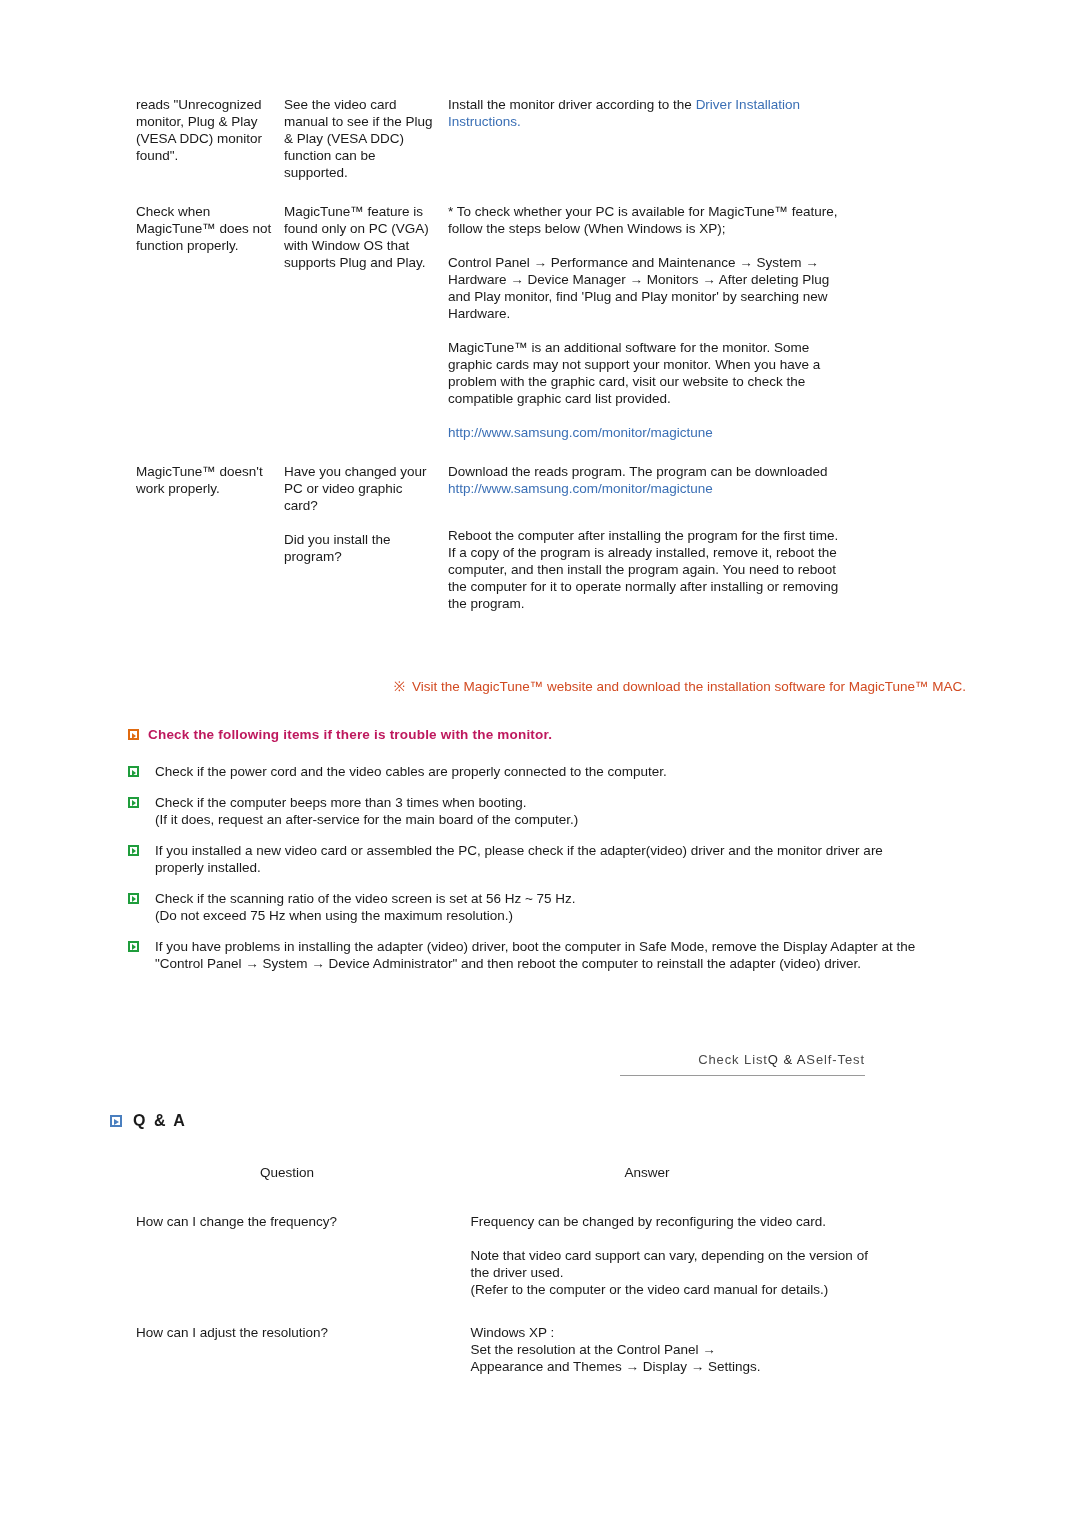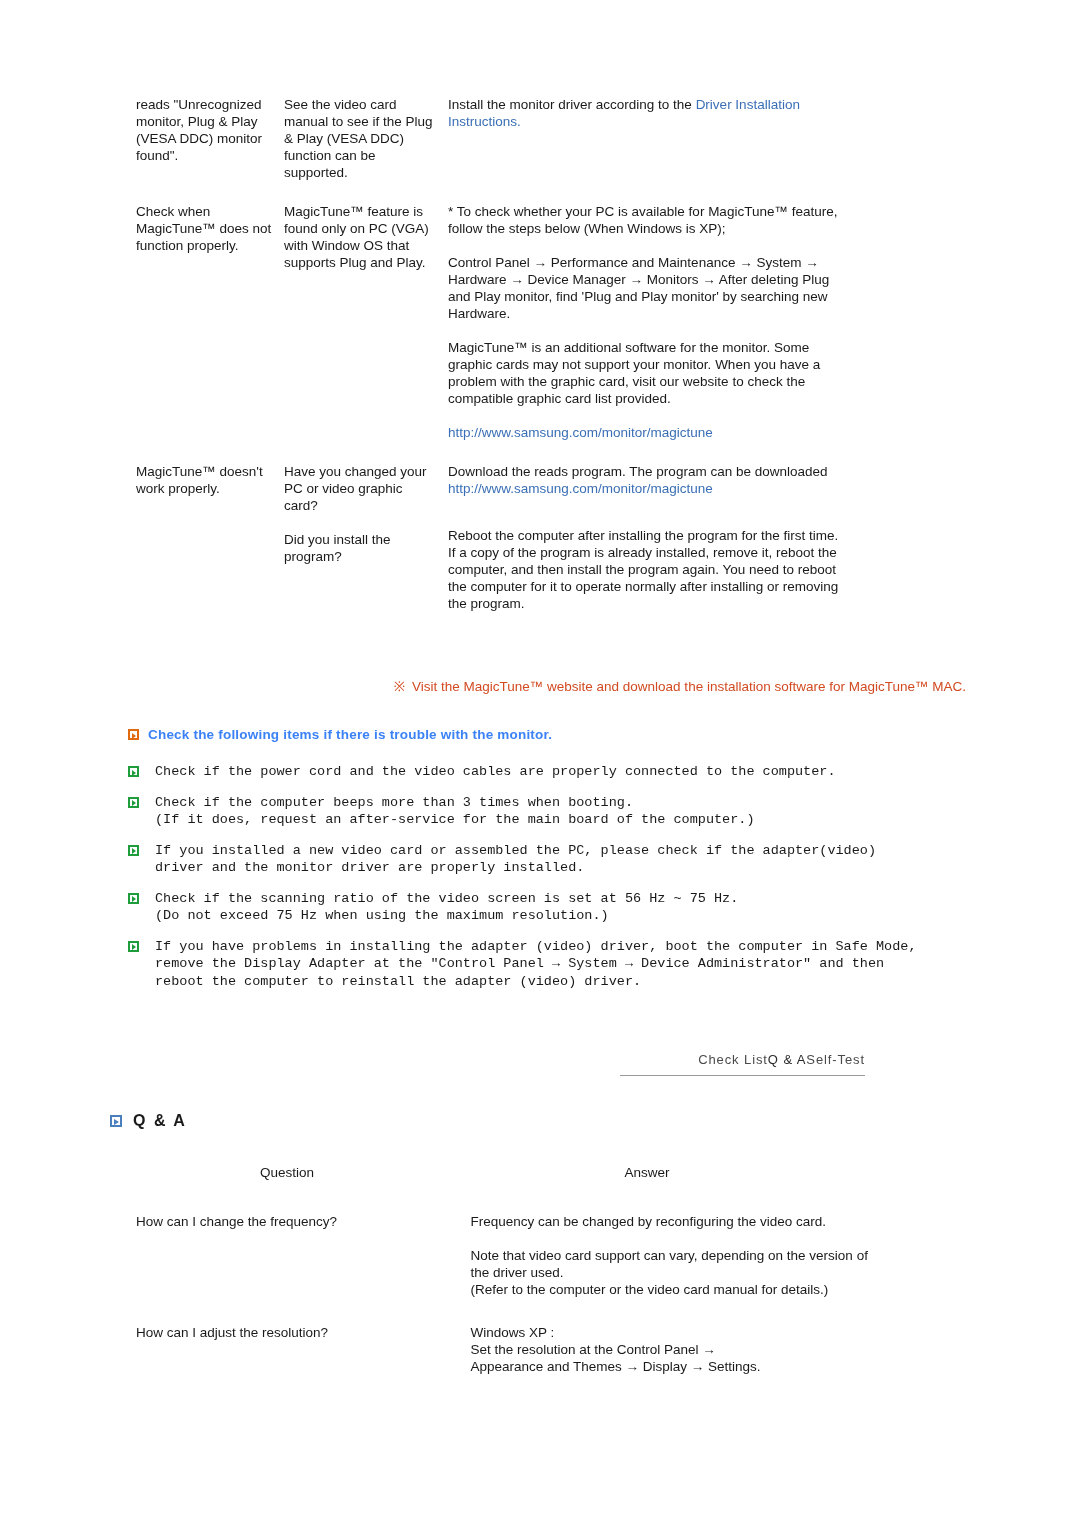--- a/index.html
+++ b/index.html
@@ -58,21 +58,21 @@
   }
   .mac-note .star { color: #d24a21; margin-right: 7px; }
 
   
   .check-head {
     position: absolute;
     left: 128px;
     top: 727px;
     font-size: 13.5px;
     font-weight: bold;
-    color: #3b82f6;
+    color: #be185d;
     letter-spacing: 0.2px;
   }
   .sq-orange {
     display: inline-block;
     width: 11px;
     height: 11px;
     background: #ffffff;
     border: 2px solid #e06a10;
     position: relative;
     top: 1px;
@@ -111,21 +111,21 @@
     margin-right: 16px;
   }
   .sq-green:after {
     content: "";
     position: absolute;
     left: 2px; top: 1.5px;
     border-left: 4px solid #1f9d3c;
     border-top: 3px solid transparent;
     border-bottom: 3px solid transparent;
   }
-  .bullet-text { flex: 1 1 auto; font-family: Liberation Mono, monospace; }
+  .bullet-text { flex: 1 1 auto; }
 
   .trouble-note {
     position: absolute;
     left: 249px;
     top: 995px;
     font-size: 13.5px;
     color: #d24a21;
   }
   .trouble-note .star { color: #d24a21; margin-right: 7px; }
   .trouble-note .blue { color: #3a6fb5; }

